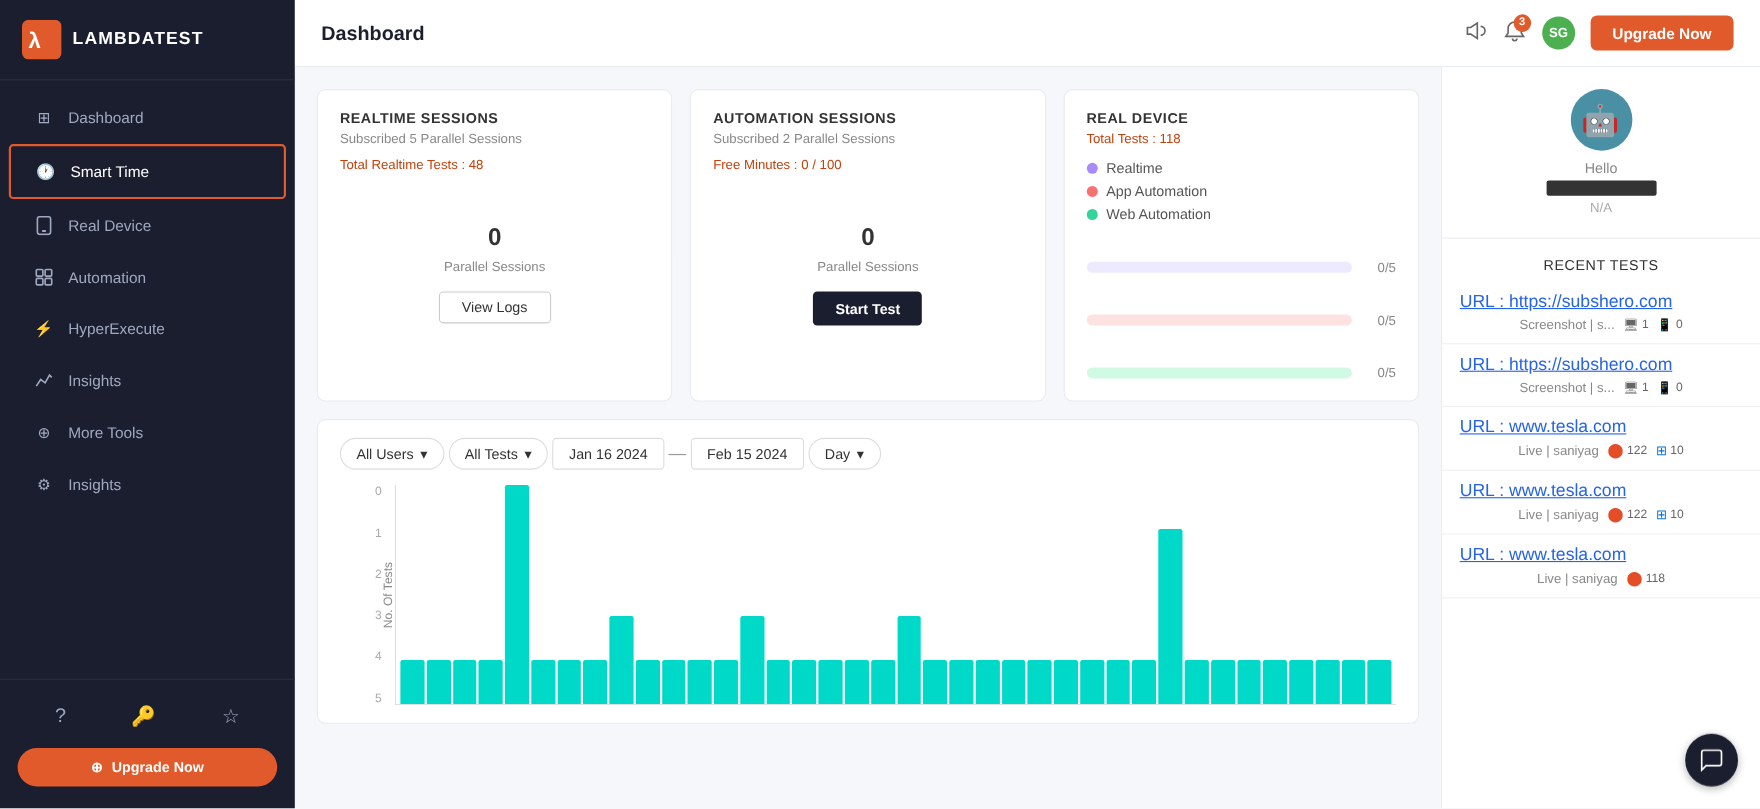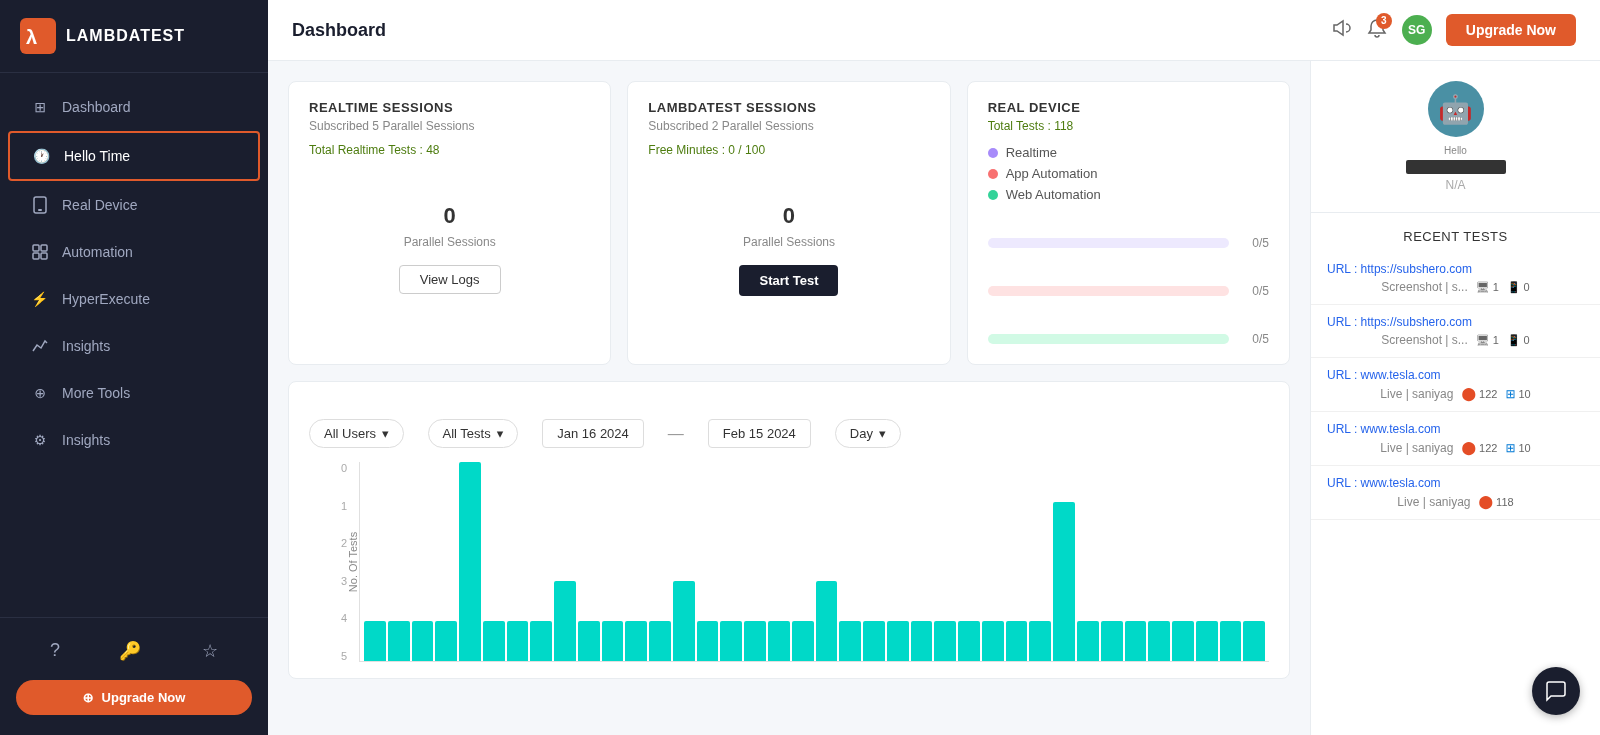--- a/index.html
+++ b/index.html
@@ -186,21 +186,21 @@
       letter-spacing: 0.5px;
       margin-bottom: 4px;
     }
     .stat-card-sub {
       font-size: 12px;
       color: #888;
       margin-bottom: 10px;
     }
     .stat-card-info {
       font-size: 12px;
-      color: #4d7c0f;
+      color: #c2410c;
       margin-bottom: 12px;
     }
     .gauge-container {
       display: flex;
       flex-direction: column;
       align-items: center;
       margin: 8px 0;
     }
     .gauge {
       position: relative;
@@ -300,23 +300,22 @@
     
     .chart-card {
       background: #fff;
       border-radius: 8px;
       padding: 16px 20px;
       border: 1px solid #e8ecf0;
     }
     .chart-filters {
       display: flex;
       align-items: center;
-      gap: 24px;
+      gap: 4px;
       margin-bottom: 14px;
-      margin-top: 21px;
     }
     .filter-select {
       display: flex;
       align-items: center;
       gap: 6px;
       border: 1px solid #ddd;
       border-radius: 20px;
       padding: 6px 14px;
       font-size: 13px;
       color: #333;
@@ -396,21 +395,21 @@
       height: 56px;
       border-radius: 50%;
       background: #4a90a4;
       display: flex;
       align-items: center;
       justify-content: center;
       font-size: 28px;
       margin-bottom: 8px;
     }
     .user-hello {
-      font-size: 10px;
+      font-size: 13px;
       color: #888;
     }
     .user-name-redacted {
       width: 100px;
       height: 14px;
       background: #333;
       border-radius: 2px;
       margin: 4px 0;
     }
     .user-plan {
@@ -423,24 +422,25 @@
       color: #333;
       letter-spacing: 0.5px;
       padding: 16px 20px 8px;
       text-align: center;
     }
     .test-item {
       padding: 10px 16px;
       border-bottom: 1px solid #f0f0f0;
     }
     .test-url {
-      font-size: 12px;
+      font-size: 16px;
       color: #2563eb;
       margin-bottom: 4px;
       font-weight: 500;
+      text-decoration: underline;
     }
     .test-meta {
       display: flex;
       align-items: center;
       gap: 8px;
       font-size: 12px;
       color: #888;
       justify-content: center;
     }
     .test-meta-icon {
@@ -490,21 +490,21 @@
 
   <nav class="sidebar-nav">
 
     <div class="nav-item">
       <span class="nav-icon">⊞</span>
       <span>Dashboard</span>
     </div>
 
     <div class="nav-item active">
       <span class="nav-icon">🕐</span>
-      <span>Hello Time</span>
+      <span>Smart Time</span>
     </div>
 
     <div class="nav-item">
       <span class="nav-icon">
         <svg width="18" height="18" viewBox="0 0 18 18" fill="none">
             <rect x="3" y="1" width="12" height="16" rx="2" stroke="#a0a8c0" stroke-width="1.5"></rect>
             <rect x="7" y="13" width="4" height="2" rx="1" fill="#a0a8c0"></rect>
           </svg>
       </span>
       <span>Real Device</span>
@@ -602,21 +602,21 @@
               <span class="gauge-value">0</span>
             </div>
             <span class="gauge-label">Parallel Sessions</span>
           </div>
           <div style="display:flex;justify-content:center">
             <button class="view-logs-btn">View Logs</button>
           </div>
         </div>
 
         <div class="stat-card">
-          <div class="stat-card-title">LAMBDATEST SESSIONS</div>
+          <div class="stat-card-title">AUTOMATION SESSIONS</div>
           <div class="stat-card-sub">Subscribed 2 Parallel Sessions</div>
           <div class="stat-card-info">Free Minutes : 0 / 100</div>
           <div class="gauge-container">
             <div class="gauge">
               <svg viewBox="0 0 120 120">
                 <path d="M 15 90 A 55 55 0 0 1 105 90" stroke="#fde8e8" stroke-width="12" fill="none" stroke-linecap="round"></path>
                 <path d="M 15 90 A 55 55 0 0 1 105 90" stroke="#f8a4a4" stroke-width="12" fill="none" stroke-linecap="round" stroke-dasharray="173" stroke-dashoffset="173"></path>
               </svg>
               <span class="gauge-value">0</span>
             </div>

